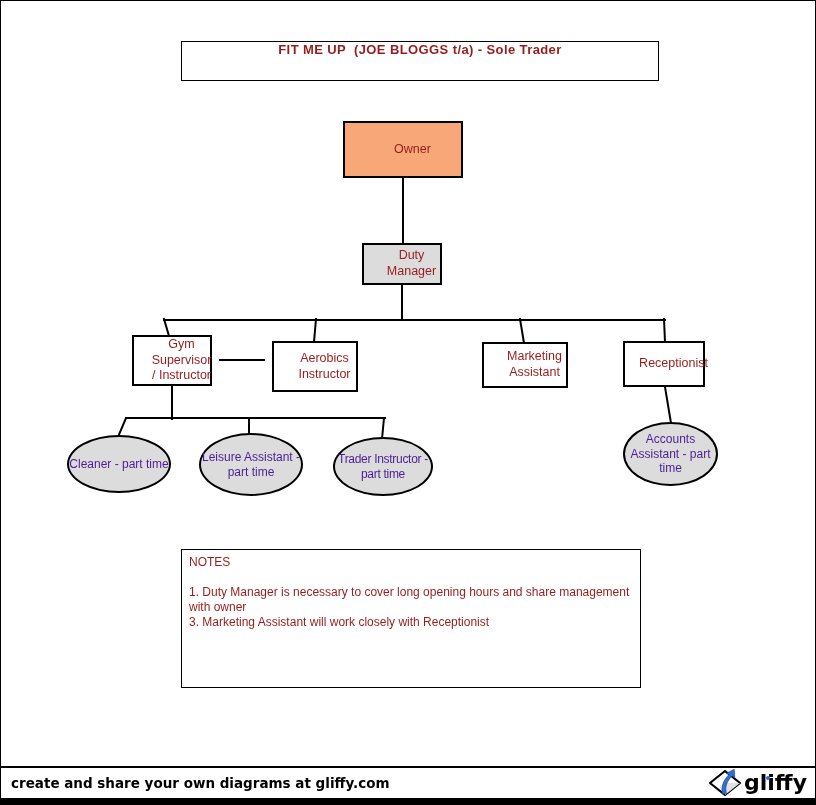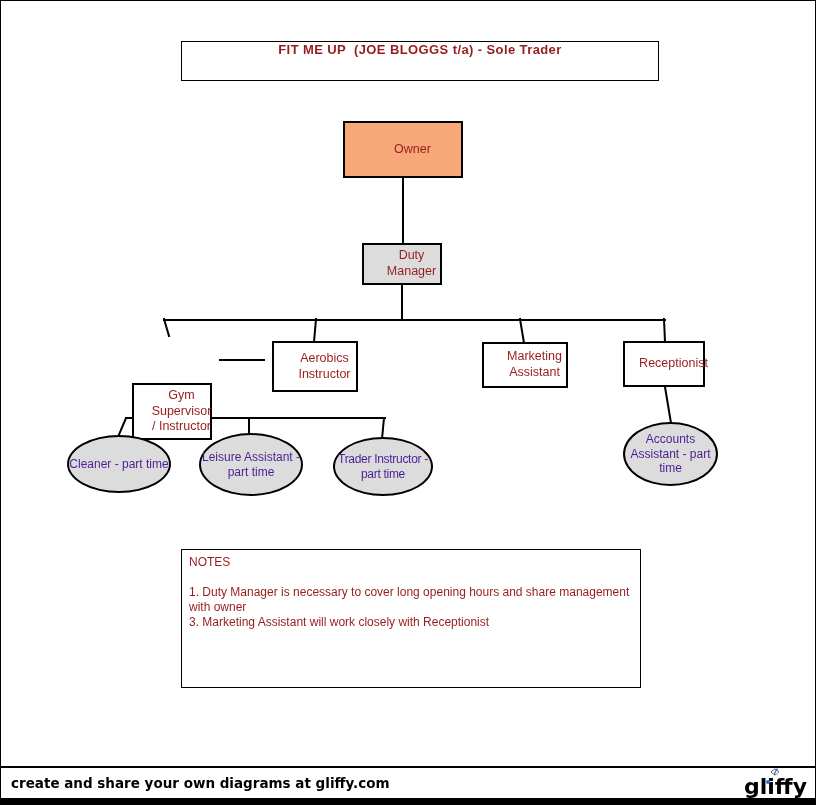--- a/index.html
+++ b/index.html
@@ -111,21 +111,20 @@
     left: 0; top: 797px;
     width: 816px; height: 8px;
     background: #000;
   }
   .logo {
     position: absolute;
     right: 8px; top: 767px;
     height: 30px;
     display: flex;
     align-items: center;
-    flex-direction: column;
   }
   .wordmark {
     position: relative;
     display: inline-block;
     font-family: "DejaVu Sans", sans-serif;
     font-weight: bold;
     font-size: 22px;
     line-height: 1;
     color: #000;
     margin-left: 2px;
@@ -174,21 +173,21 @@
   </div>
 
   <div class="box owner" style="left:342px; top:120px; width:120px; height:57px;">
     <span>Owner</span>
   </div>
 
   <div class="box duty" style="left:361px; top:242px; width:80px; height:42px;">
     <span>Duty Manager</span>
   </div>
 
-  <div class="box" style="left:131px; top:334px; width:80px; height:57px;margin-top:48px;">
+  <div class="box" style="left:131px; top:334px; width:80px; height:51px;">
     <span>Gym Supervisor / Instructor</span>
   </div>
 
   <div class="box" style="left:481px; top:341px; width:86px; height:46px;">
     <span>Marketing Assistant</span>
   </div>
 
   <div class="box" style="left:271px; top:340px; width:86px; height:51px;">
     <span>Aerobics Instructor</span>
   </div>

